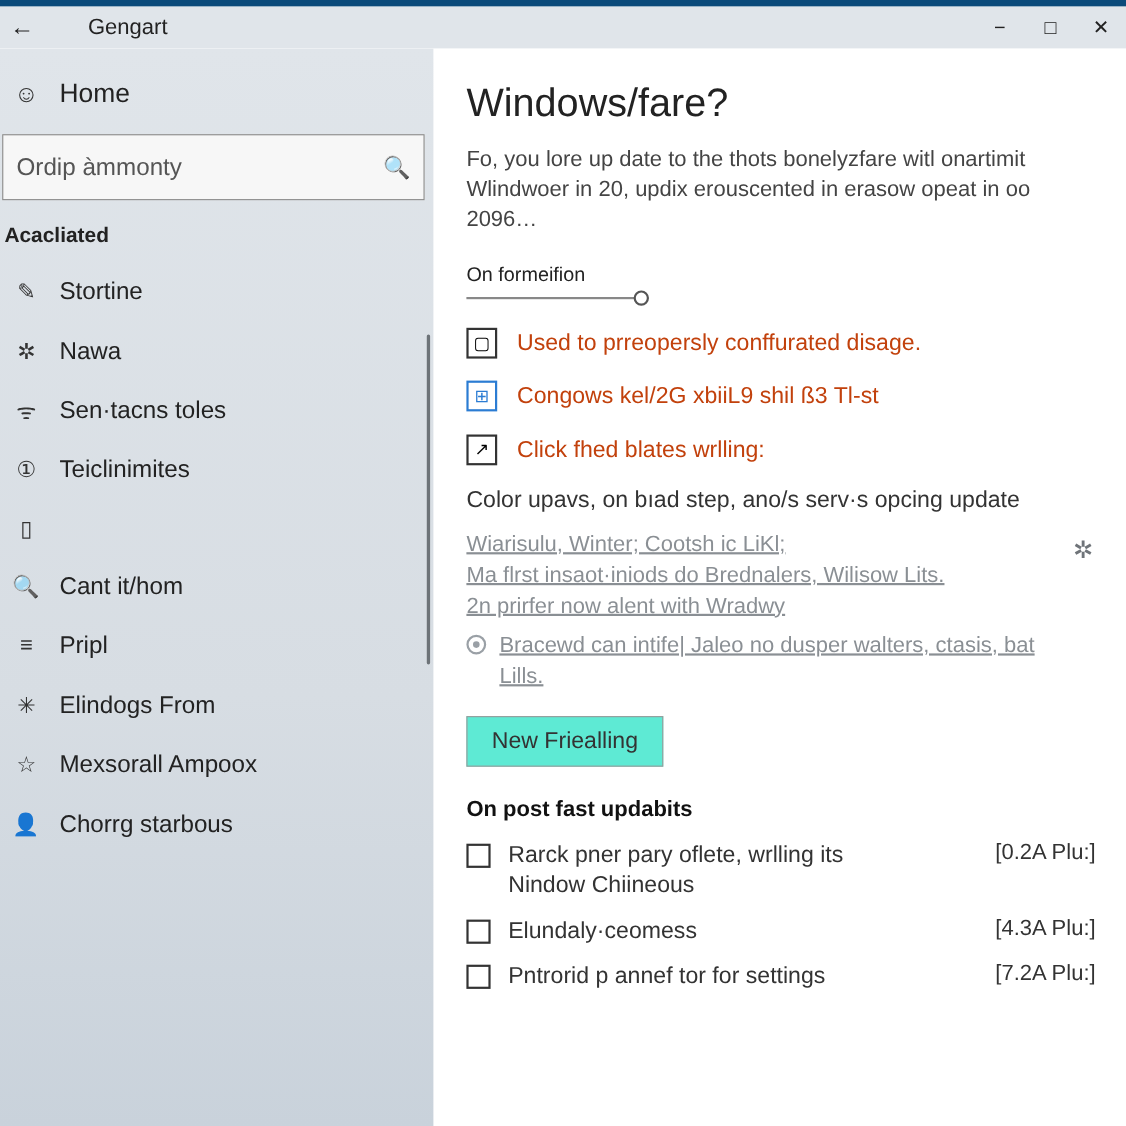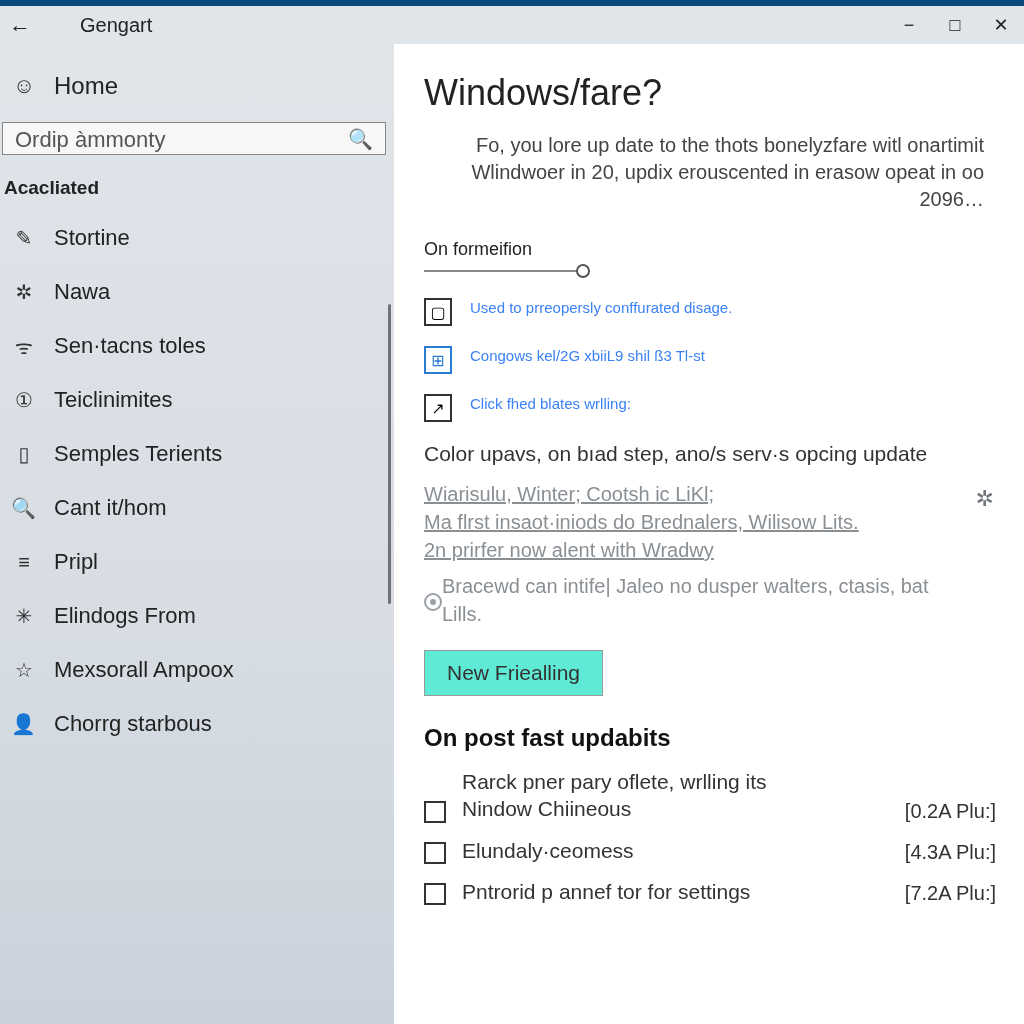--- a/index.html
+++ b/index.html
@@ -78,25 +78,25 @@
   justify-content: center;
   font-size: 22px;
   color: #333;
 }
 .home-row .label {
   font-size: 24px;
   color: #222;
 }
 .searchbox {
   margin: 0 8px 22px 2px;
-  height: 33px;
+  height: 60px;
   background: #f7f7f7;
   border: 1px solid #888;
   display: flex;
-  align-items: flex-start;
+  align-items: center;
   padding: 4px 12px;
 }
 .searchbox input {
   flex: 1;
   border: none;
   background: transparent;
   font-size: 22px;
   color: #555;
   outline: none;
 }
@@ -145,21 +145,20 @@
   font-weight: 400;
   color: #222;
   margin-bottom: 18px;
 }
 .intro {
   font-size: 20px;
   color: #444;
   line-height: 1.35;
   margin-bottom: 26px;
   max-width: 560px;
-  text-align: right;
 }
 h2 {
   font-size: 18px;
   font-weight: 400;
   color: #222;
   margin-bottom: 10px;
 }
 .slider-track {
   width: 160px;
   height: 2px;
@@ -193,22 +192,22 @@
   align-items: center;
   justify-content: center;
   font-size: 16px;
 }
 .opt-row .oicon.blue { border-color: #2b7cd3; color: #2b7cd3; }
 .opt-row .oicon.filled { background: #2b7cd3; border-color: #2b7cd3; }
 .opt-row .oicon.filled .inner {
   width: 12px; height: 12px; background: #fff;
 }
 .opt-row .otext {
-  font-size: 15px;
-  color: #3b82f6;
+  font-size: 21px;
+  color: #c2410c;
   line-height: 1.35;
 }
 .sub-h {
   font-size: 21px;
   color: #333;
   margin: 8px 0 14px 0;
 }
 .gray-block {
   color: #8a8f94;
   font-size: 20px;
@@ -220,27 +219,28 @@
 }
 .gray-block .star {
   position: absolute;
   right: -30px;
   top: 4px;
   font-size: 22px;
   color: #6f7479;
 }
 .gray-row2 {
   display: flex;
-  align-items: center;
-  gap: 0;
+  align-items: flex-start;
+  gap: 12px;
   color: #8a8f94;
   font-size: 20px;
   line-height: 1.4;
   margin-bottom: 22px;
   max-width: 540px;
+  text-decoration: underline;
 }
 .gray-row2 .ring {
   width: 18px;
   height: 18px;
   border: 2px solid #9aa0a6;
   border-radius: 50%;
   margin-top: 4px;
   flex-shrink: 0;
   position: relative;
 }
@@ -255,28 +255,28 @@
 .btn {
   display: inline-block;
   padding: 10px 22px;
   border: 1px solid #999;
   background: #5eead4;
   font-size: 21px;
   color: #333;
   margin-bottom: 28px;
 }
 h3 {
-  font-size: 24px;
+  font-size: 20px;
   font-weight: 700;
   color: #111;
   margin-bottom: 16px;
 }
 .chk-row {
   display: flex;
-  align-items: flex-end;
+  align-items: flex-start;
   gap: 16px;
   margin-bottom: 14px;
 }
 .chk-row .box {
   width: 22px;
   height: 22px;
   border: 2px solid #333;
   flex-shrink: 0;
   margin-top: 3px;
 }
@@ -335,21 +335,20 @@
       <div class="nav-item">
         <span class="nicon">ᯤ</span>
         <span>Sen·tacns toles</span>
       </div>
       <div class="nav-item">
         <span class="nicon">①</span>
         <span>Teiclinimites</span>
       </div>
       <div class="nav-item">
         <span class="nicon">▯</span>
-        <span>Semples Terients</span>
       </div>
       <div class="nav-item">
         <span class="nicon">🔍</span>
         <span>Cant it/hom</span>
       </div>
       <div class="nav-item">
         <span class="nicon">≡</span>
         <span>Pripl</span>
       </div>
       <div class="nav-item">

